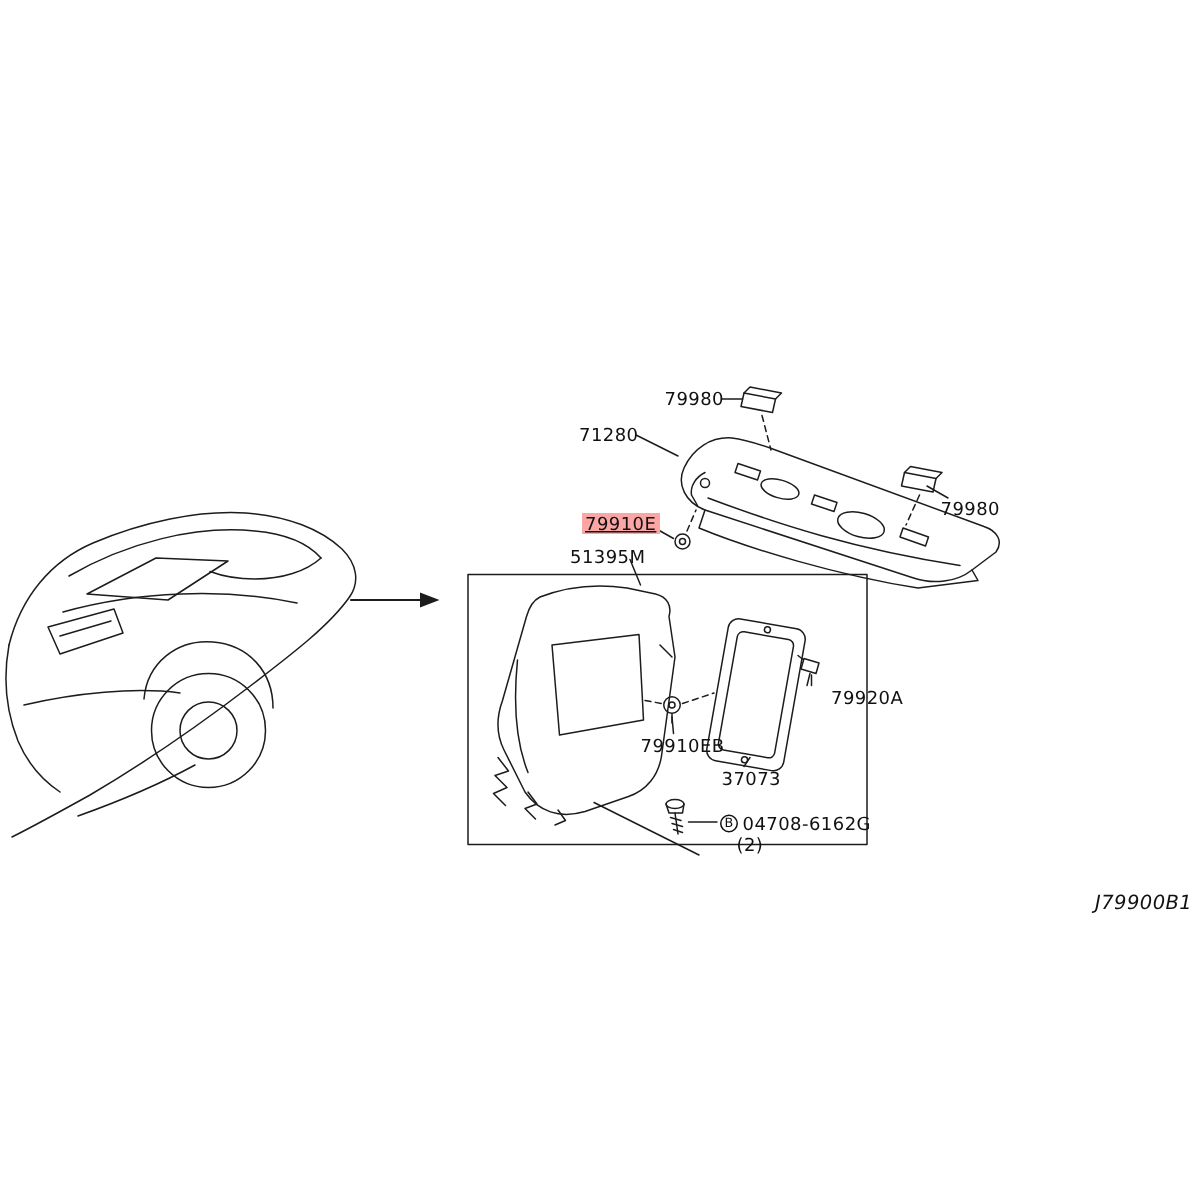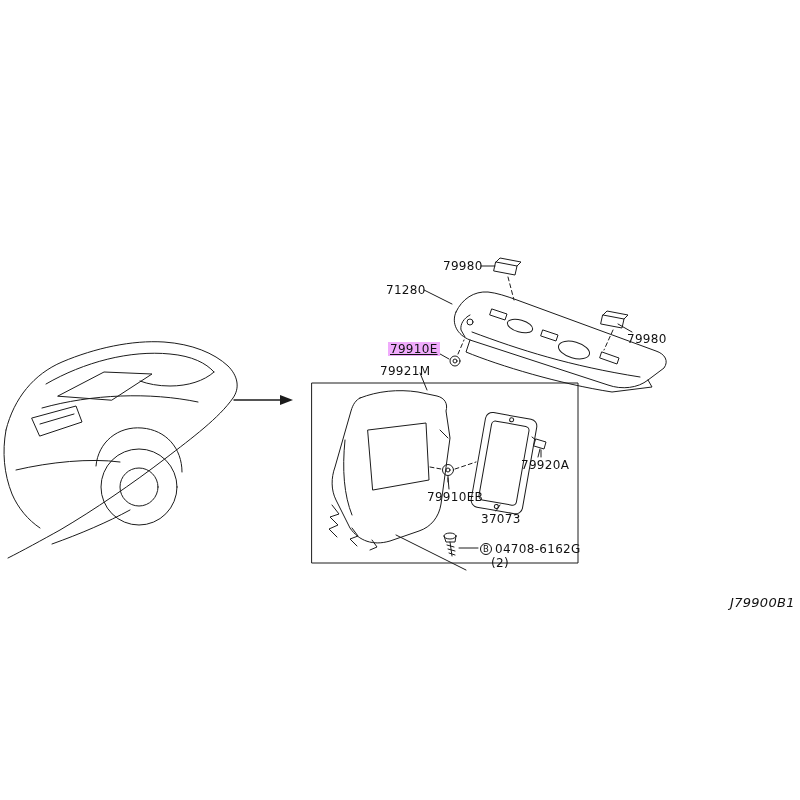--- a/index.html
+++ b/index.html
@@ -146,25 +146,25 @@
       <line x1="532" y1="437" x2="537" y2="441"></line>
     </g>
   </svg>
 
   <span class="lbl" style="left:443px; top:259px">79980</span>
 
   <span class="lbl" style="left:386px; top:283px">71280</span>
 
   <span class="lbl" style="left:627px; top:332px">79980</span>
 
-  <span class="lbl hl" style="left: 388px; top: 342px; background-color: #f0abfc;">79910E</span>
+  <span class="lbl hl" style="left: 388px; top: 342px; background-color: #fca5a5;">79910E</span>
 
-  <span class="lbl" style="left:380px; top:364px">79921M</span>
+  <span class="lbl" style="left:380px; top:364px">51395M</span>
 
-  <span class="lbl" style="left:521px; top:458px">79920A</span>
+  <span class="lbl" style="left:554px; top:458px">79920A</span>
 
   <span class="lbl" style="left:427px; top:490px">79910EB</span>
 
   <span class="lbl" style="left:481px; top:512px">37073</span>
 
   <span class="circle-b" style="left:480px; top:543px">B</span>
 
   <span class="lbl" style="left:495px; top:542px">04708-6162G</span>
 
   <span class="lbl" style="left:491px; top:556px">(2)</span>

